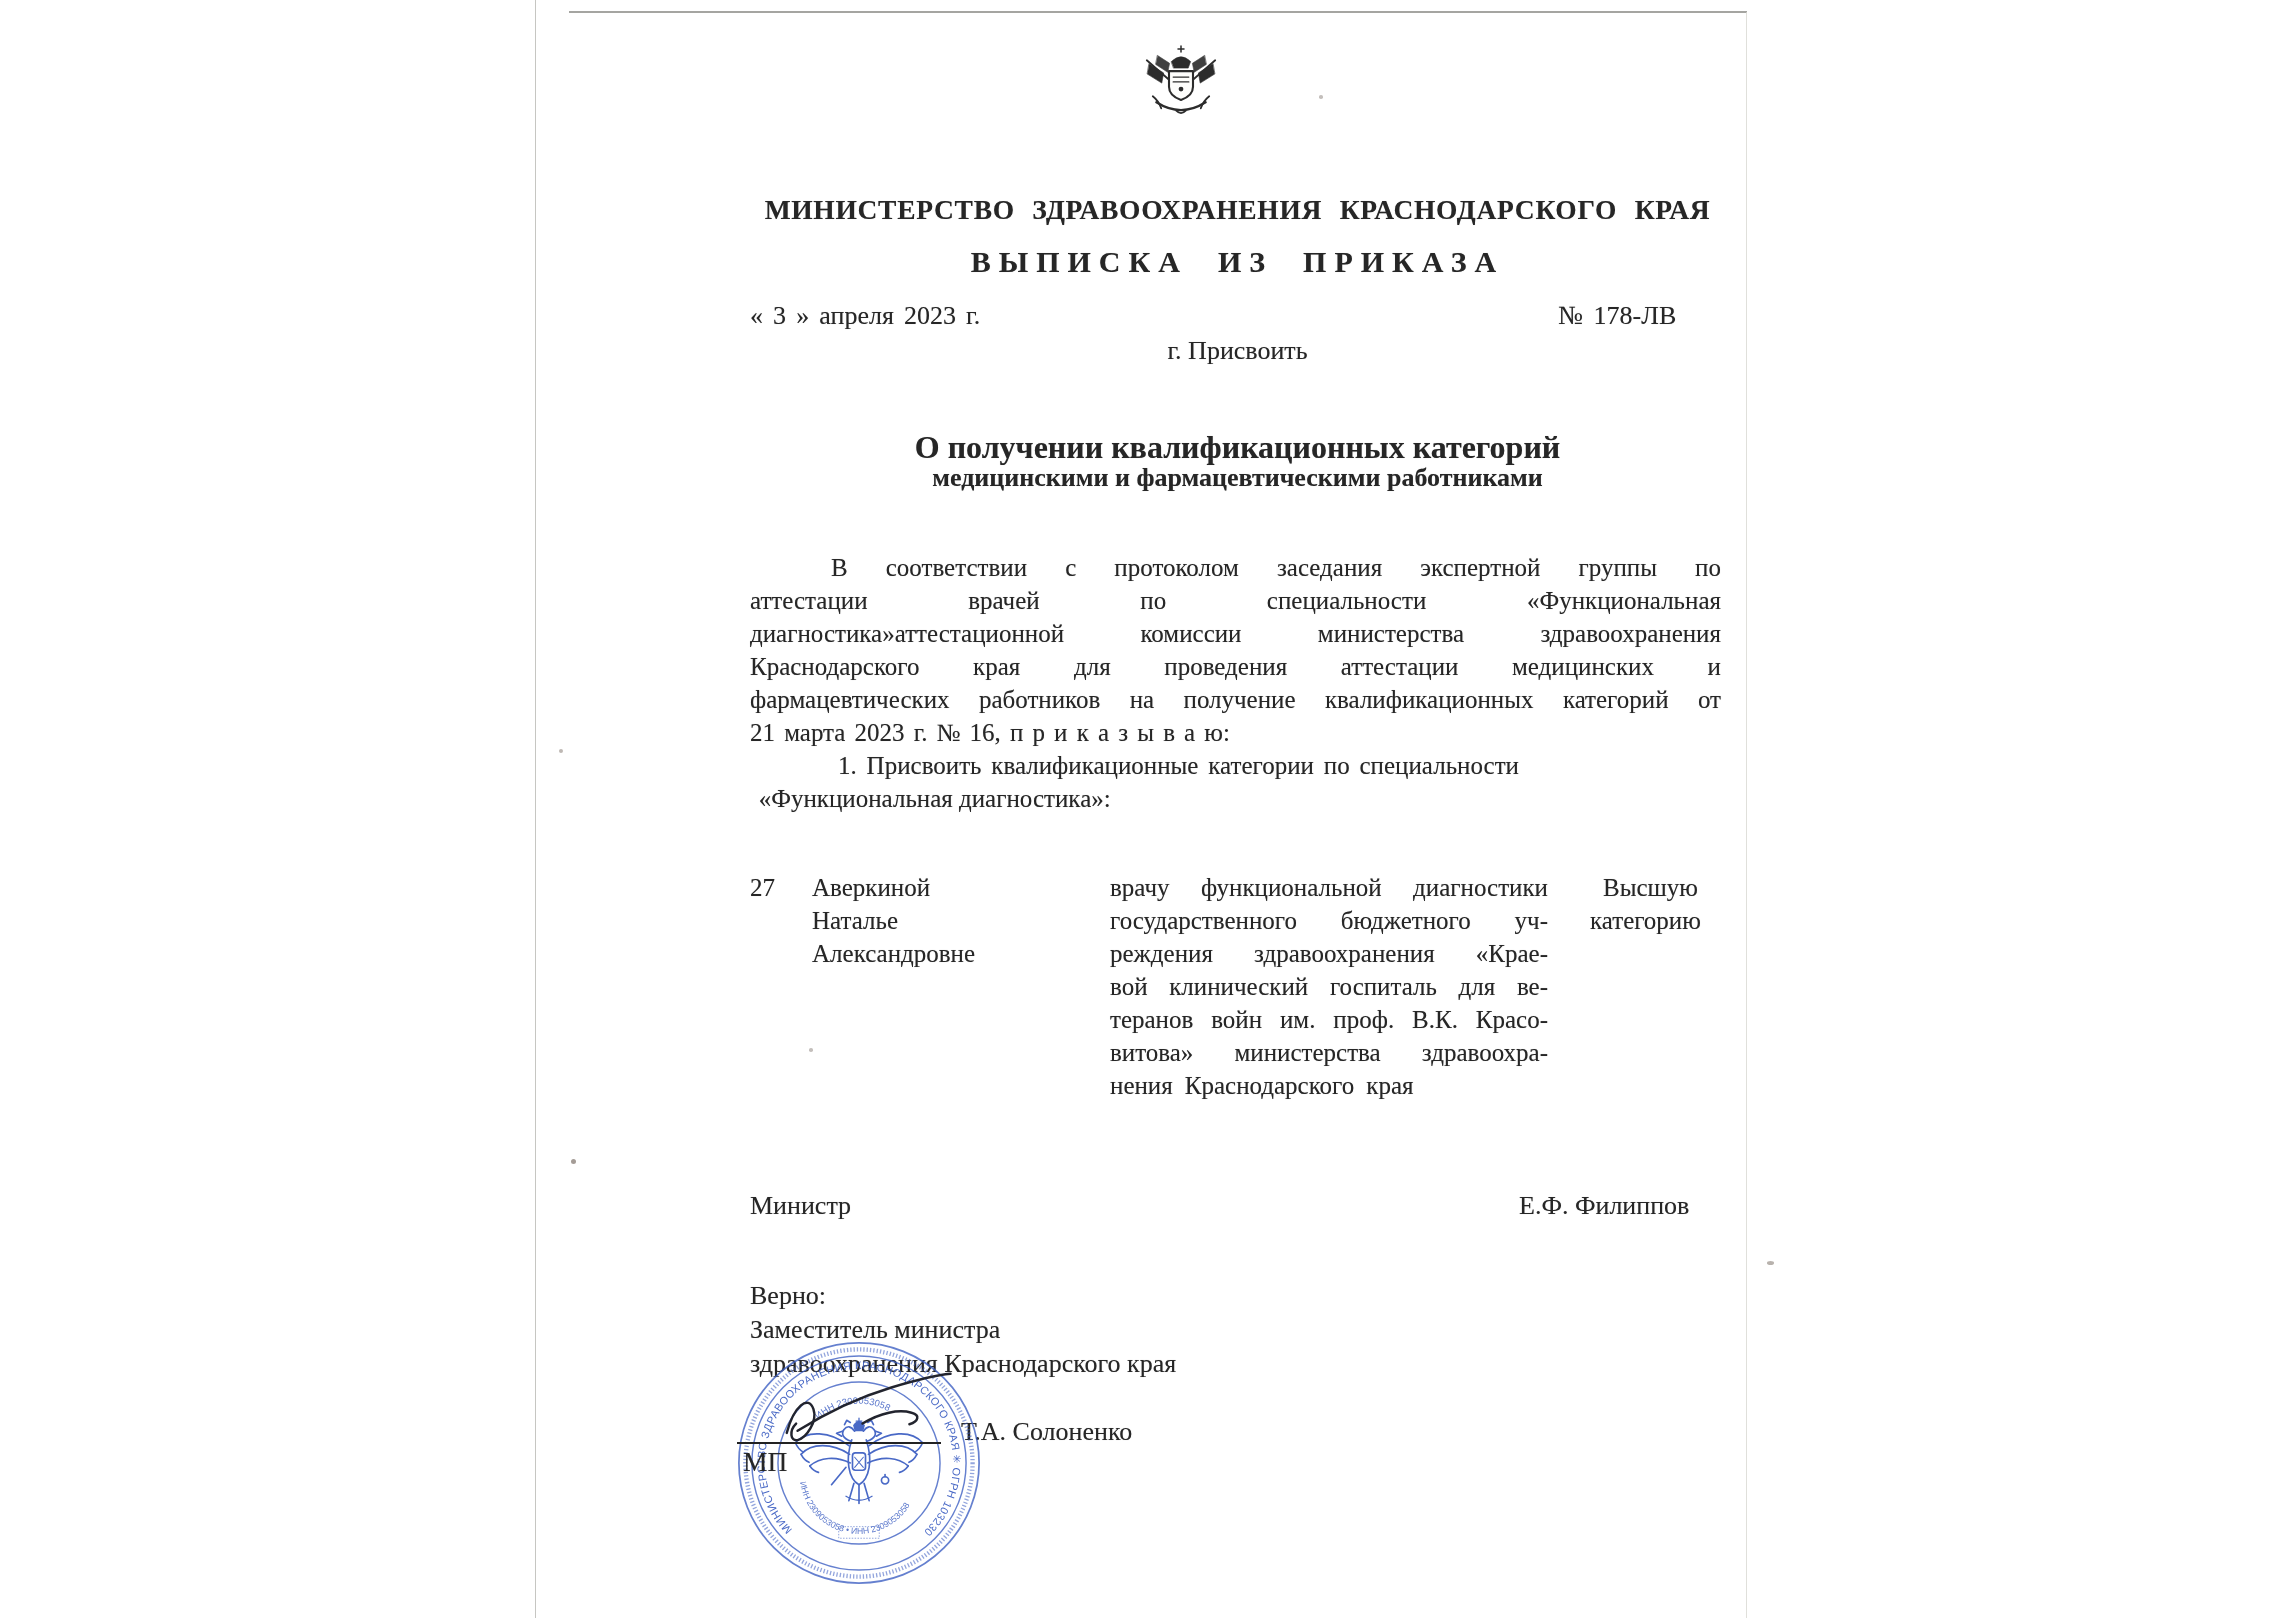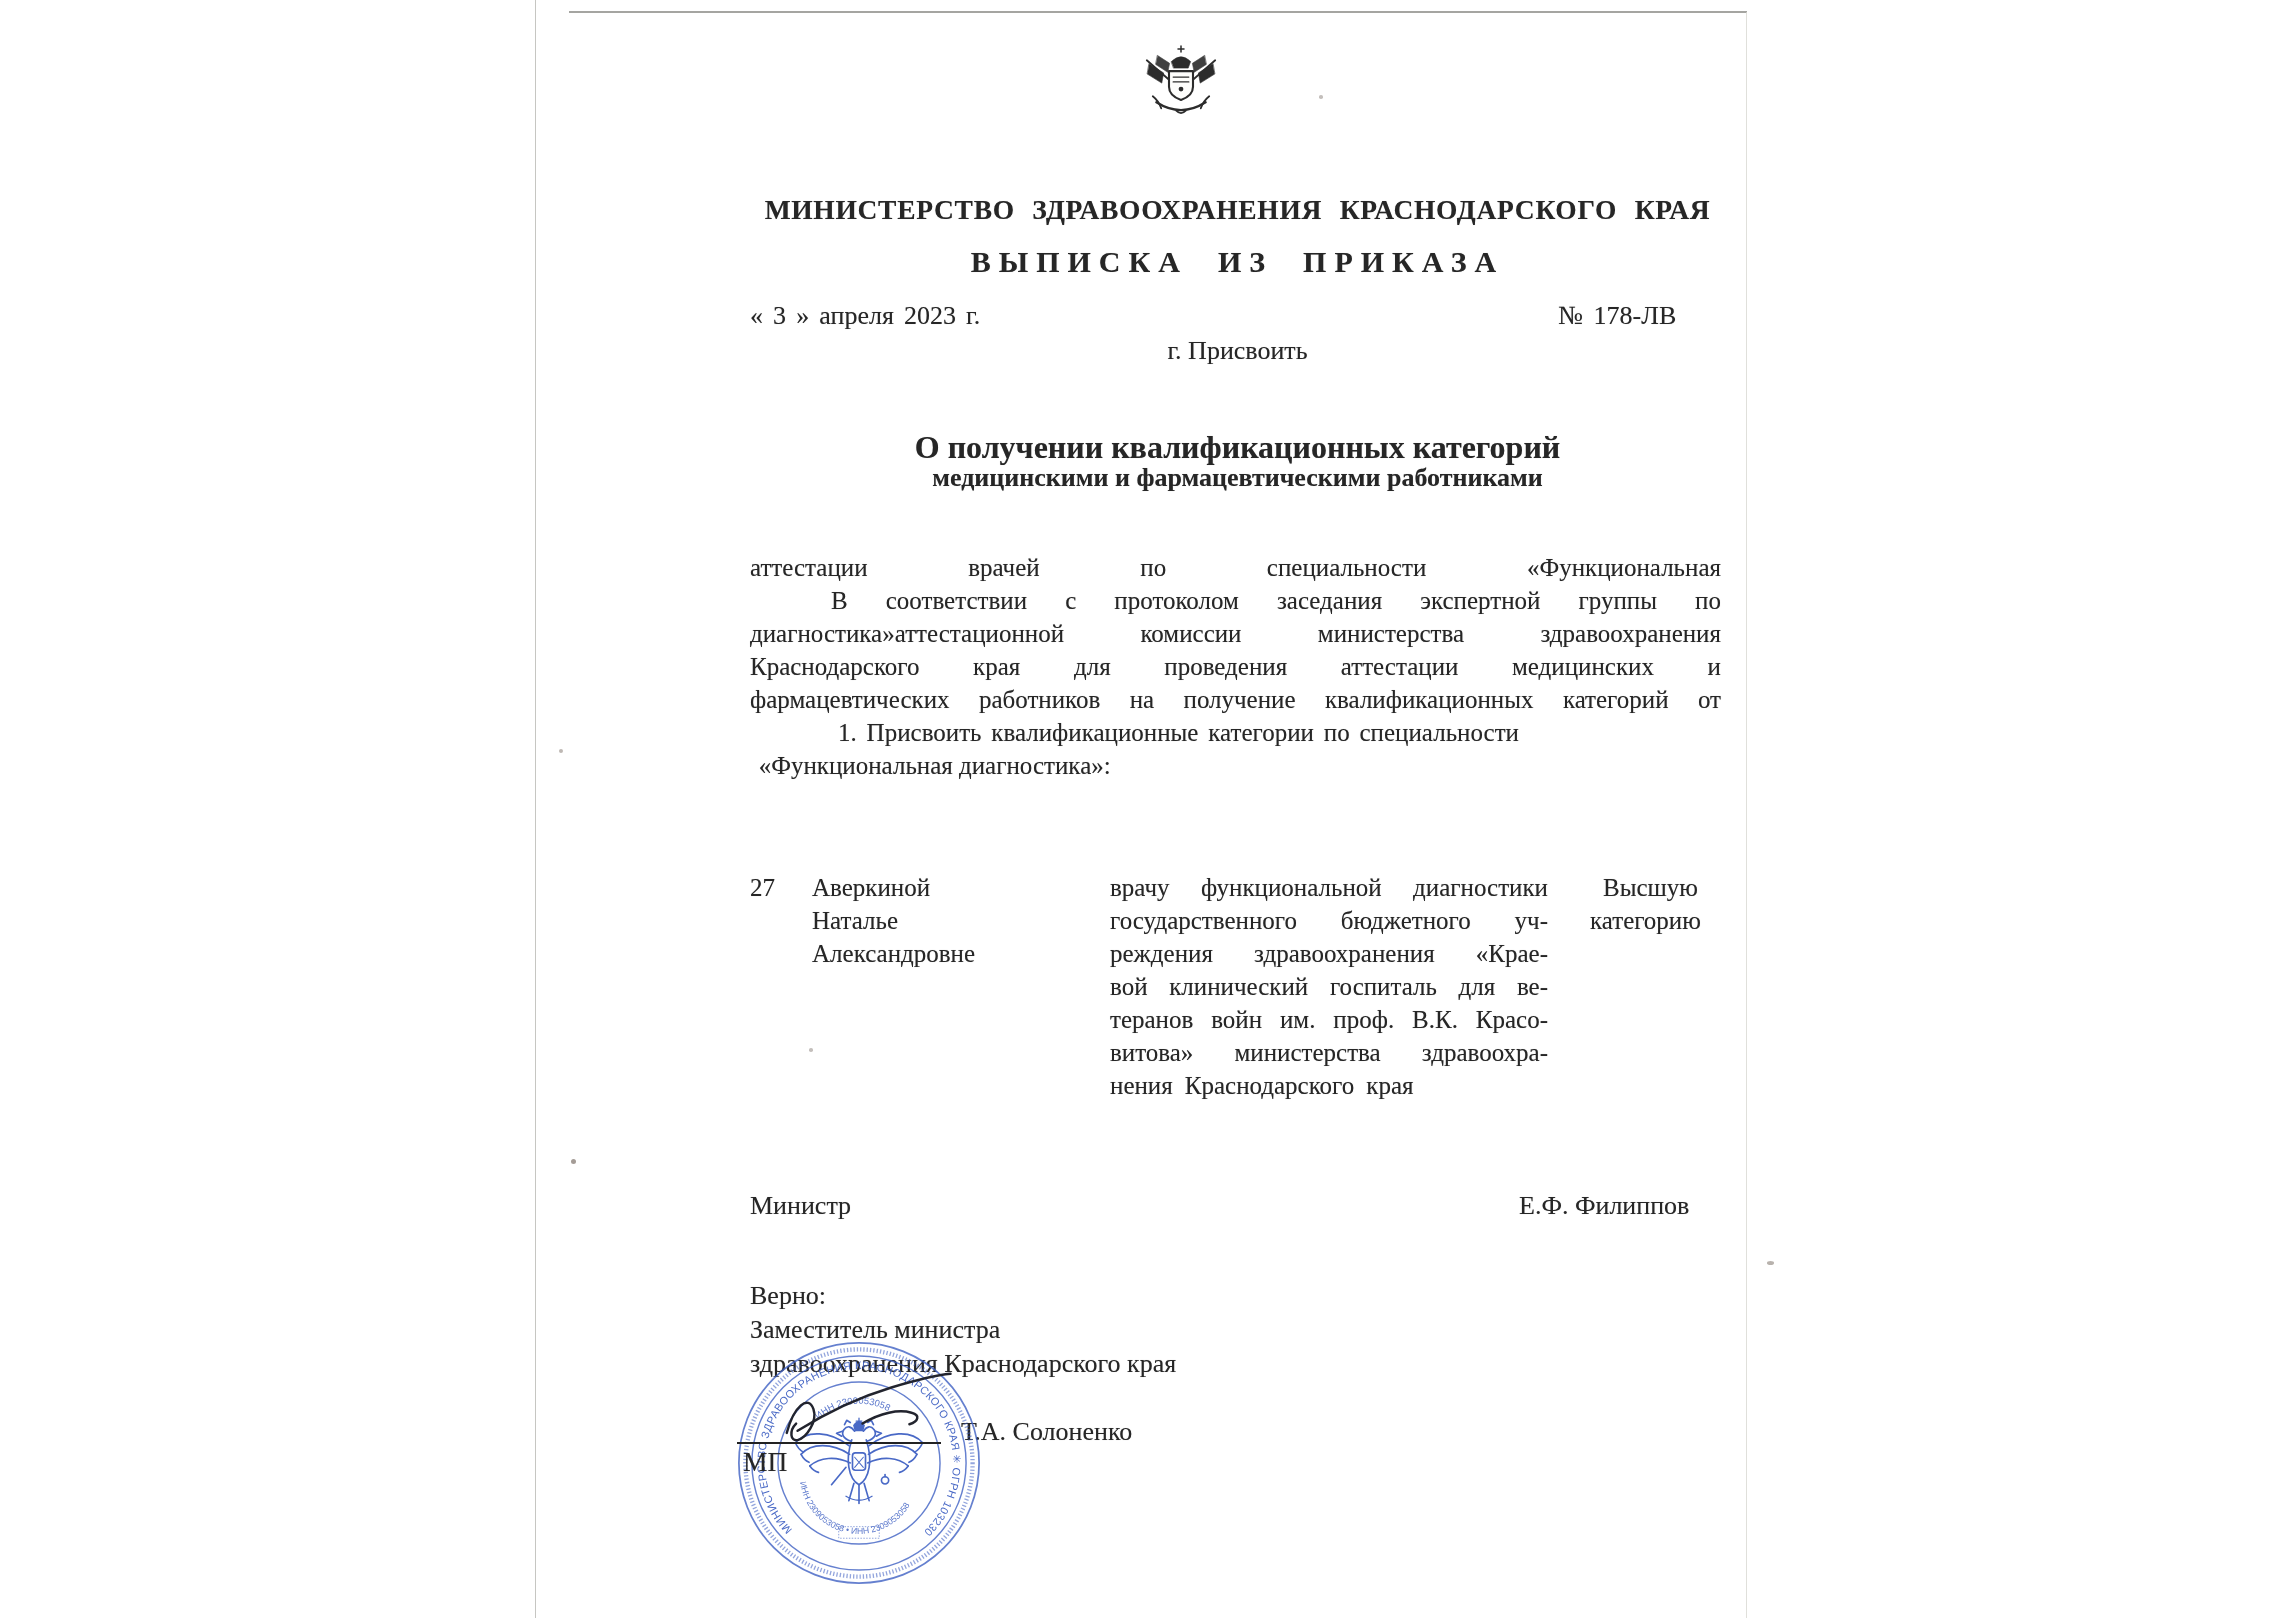--- a/index.html
+++ b/index.html
@@ -85,25 +85,26 @@
 <div class="abs txt center ministry">МИНИСТЕРСТВО ЗДРАВООХРАНЕНИЯ КРАСНОДАРСКОГО КРАЯ</div>
 <div class="abs txt center doctype">ВЫПИСКА ИЗ ПРИКАЗА</div>
 <div class="abs txt dateline">« 3 » апреля 2023 г.</div>
 <div class="abs txt docnum">№ 178-ЛВ</div>
 <div class="abs txt center city">г. Присвоить</div>
 
 <div class="abs txt center title1">О получении квалификационных категорий</div>
 <div class="abs txt center title2">медицинскими и фармацевтическими работниками</div>
 
 <div class="abs txt body-par">
+  <div class="jline indent1">В соответствии с протоколом заседания экспертной группы по</div>
   <div class="jline">аттестации врачей по специальности «Функциональная</div>
-  <div class="jline indent1">В соответствии с протоколом заседания экспертной группы по</div>
   <div class="jline">диагностика»аттестационной комиссии министерства здравоохранения</div>
   <div class="jline">Краснодарского края для проведения аттестации медицинских и</div>
   <div class="jline">фармацевтических работников на получение квалификационных категорий от</div>
+  <div class="line6">21 марта 2023 г. № 16, п р и к а з ы в а ю:</div>
   <div class="line7">1. Присвоить квалификационные категории по специальности</div>
   <div class="line8">«Функциональная диагностика»:</div>
 </div>
 
 <div class="abs txt cell cell-num">27</div>
 <div class="abs txt cell cell-name">
   <div>Аверкиной</div>
   <div>Наталье</div>
   <div>Александровне</div>
 </div>

